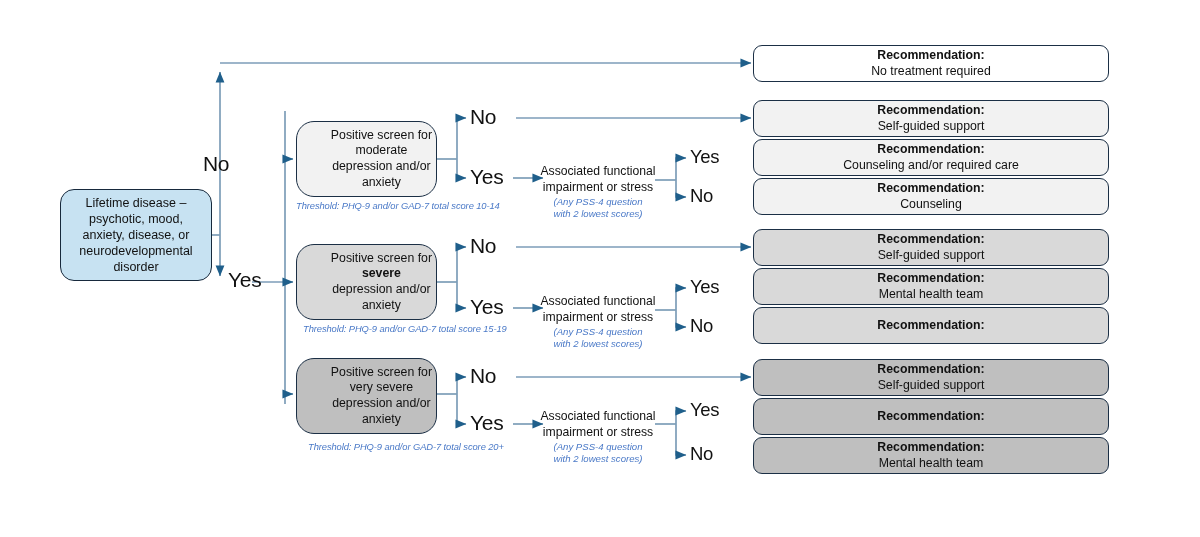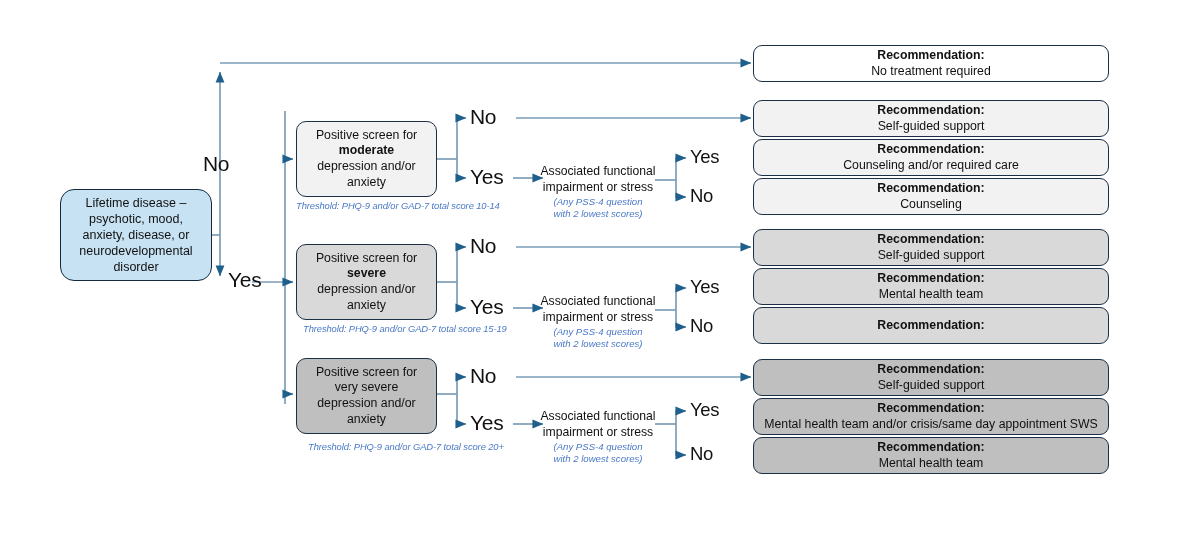--- a/index.html
+++ b/index.html
@@ -20,22 +20,23 @@
   }
   .start-box{
     background:#c7e2f2;
     border:1.5px solid #17293c;
     border-radius:14px;
     font-size:12.5px;
     padding:20px 6px;
   }
   .sev-box{
     font-size:12.3px;
-    border-radius:10px;
+    border-radius:18px;
     padding:2px 4px;
+    justify-content:flex-end;
   }
   .rec-box{
     font-size:12.3px;
     border-radius:9px;
     padding:2px 8px;
   }
   .rec-box .rl1{font-weight:bold;}
 
   
   .txt{position:absolute;}
@@ -143,21 +144,21 @@
       <div>disorder</div>
     </div>
   </div>
 
   <div class="txt ynbig" style="left:203px;top:152px;">No</div>
   <div class="txt ynbig" style="left:228px;top:268px;">Yes</div>
 
   <div class="abs rbox sev-box" style="left:296px;top:121px;width:141px;height:76px;background:#f2f2f2;">
     <div>
       <div>Positive screen for</div>
-      <div style="font-weight:bold;">moderate</div>
+      <div style="font-weight:normal;">moderate</div>
       <div>depression and/or</div>
       <div>anxiety</div>
     </div>
   </div>
   <div class="txt threshold" style="left:296px;top:200px;text-align:right;">Threshold:  PHQ-9 and/or GAD-7 total score 10-14</div>
 
   <div class="abs rbox sev-box" style="left:296px;top:244px;width:141px;height:76px;background:#d9d9d9;">
     <div>
       <div>Positive screen for</div>
       <div style="font-weight:bold;">severe</div>
@@ -264,21 +265,20 @@
   <div class="abs rbox rec-box" style="left:753px;top:359px;width:356px;height:37px;background:#bfbfbf;">
     <div>
       <div class="rl1">Recommendation:</div>
       <div>Self-guided support</div>
     </div>
   </div>
 
   <div class="abs rbox rec-box" style="left:753px;top:398px;width:356px;height:37px;background:#bfbfbf;">
     <div>
       <div class="rl1">Recommendation:</div>
-      <div>Mental health team and/or crisis/same day appointment SWS</div>
     </div>
   </div>
 
   <div class="abs rbox rec-box" style="left:753px;top:437px;width:356px;height:37px;background:#bfbfbf;">
     <div>
       <div class="rl1">Recommendation:</div>
       <div>Mental health team</div>
     </div>
   </div>
 

